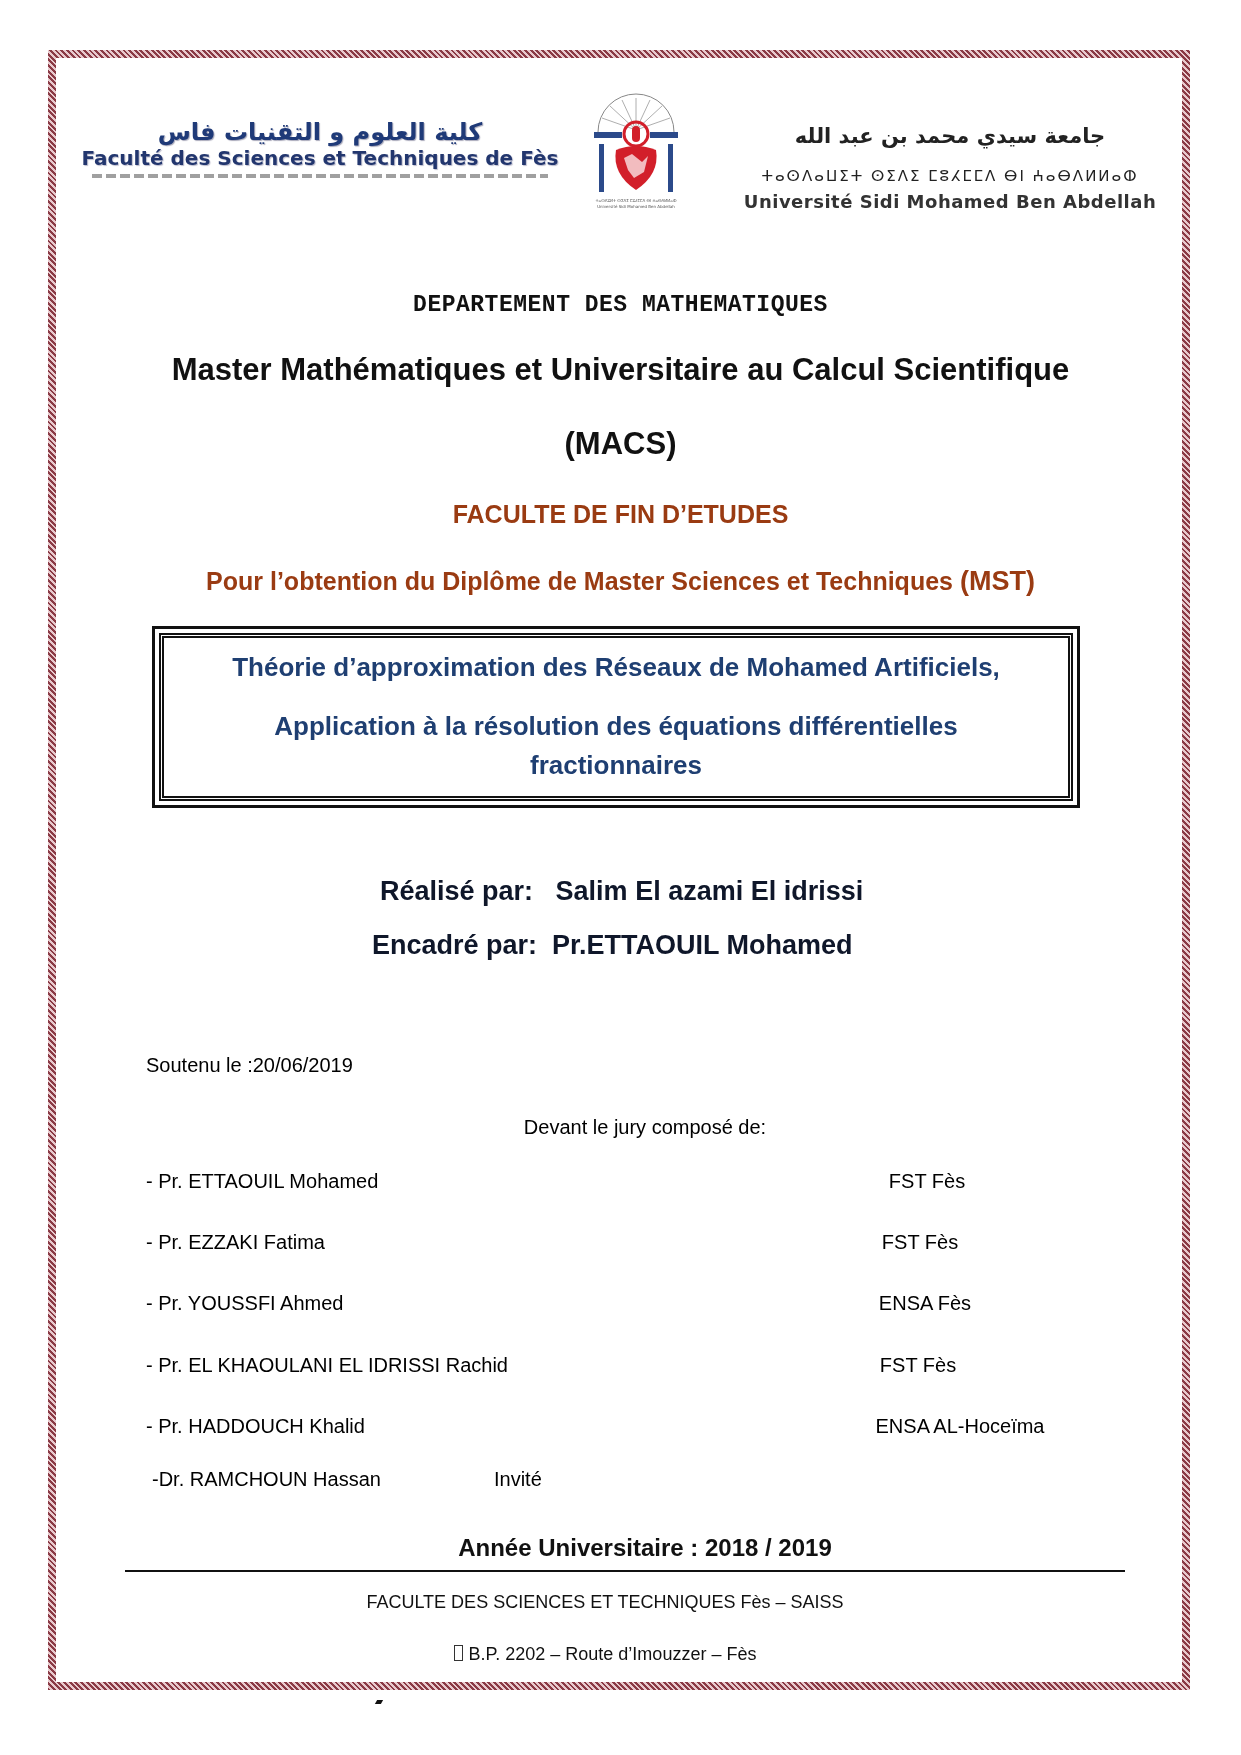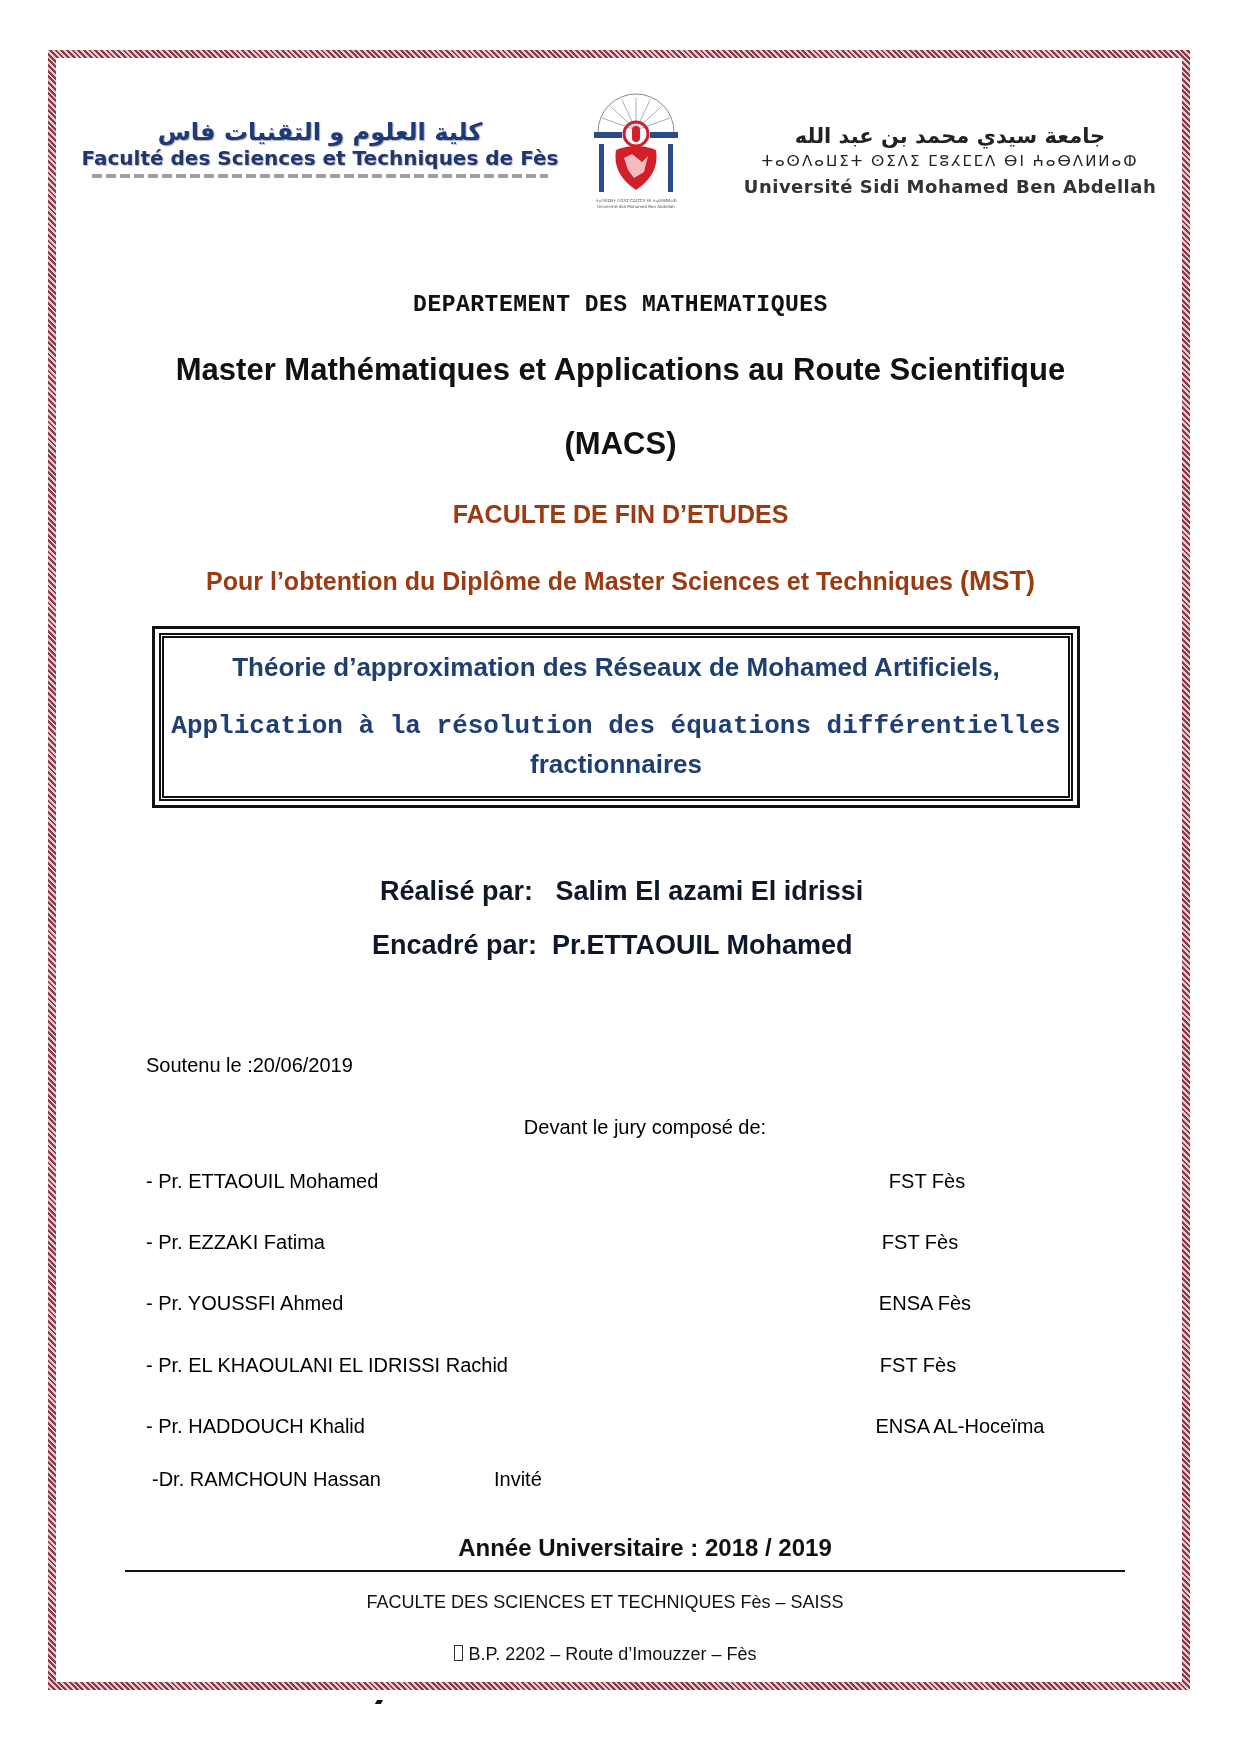--- a/index.html
+++ b/index.html
@@ -17,37 +17,37 @@
   .logo-left { left: 80px; top: 118px; width: 480px; text-align: center; color: #1f3a78; }
   .logo-left .arabic { font-family: "DejaVu Sans", sans-serif; font-size: 24px; font-weight: bold; color: #1f3a78; direction: rtl; text-shadow: 1px 1px 1px #aab; }
   .logo-left .tifinagh { font-family: "DejaVu Sans", sans-serif; font-size: 17px; letter-spacing: 2px; color: #1f3a78; margin-top: 2px; }
   .logo-left .latin { font-family: "DejaVu Sans", sans-serif; font-size: 20px; font-weight: bold; color: #22366e; text-shadow: 1px 1px 1px #bbc; margin-top: 0px; }
   .logo-left .dash { height: 4px; margin: 4px 12px 0 12px; background: repeating-linear-gradient(90deg, #777 0 10px, transparent 10px 14px); opacity: 0.7; }
 
   .emblem { left: 586px; top: 84px; width: 100px; height: 130px; }
 
   .logo-right { left: 740px; top: 124px; width: 420px; text-align: center; color: #333; }
   .logo-right .arabic { font-family: "DejaVu Sans", sans-serif; font-size: 21px; font-weight: bold; color: #222; direction: rtl; }
-  .logo-right .tifinagh { font-family: "DejaVu Sans", sans-serif; font-size: 15px; letter-spacing: 2px; color: #222; margin-top: 4px; text-align: center; }
+  .logo-right .tifinagh { font-family: "DejaVu Sans", sans-serif; font-size: 15px; letter-spacing: 2px; color: #222; margin-top: 19px; text-align: center; }
   .logo-right .latin { font-family: "DejaVu Sans", sans-serif; font-size: 18px; font-weight: bold; color: #333; margin-top: 6px; letter-spacing: 0.5px; }
 
   .dept { top: 292px; font-family: "Liberation Mono", monospace; font-weight: bold; font-size: 23px; color: #111; letter-spacing: 0.5px; }
   .master { top: 352px; font-family: "Liberation Sans", sans-serif; font-weight: bold; font-size: 31px; color: #111; }
   .macs { top: 426px; font-family: "Liberation Sans", sans-serif; font-weight: bold; font-size: 31px; color: #111; }
   .memoire { top: 500px; font-weight: bold; font-size: 25px; color: #9a3b12; }
   .pour { top: 566px; font-weight: bold; font-size: 25px; color: #9a3b12; }
   .pour .mst { font-size: 27px; }
 
   .title-box {
     left: 152px; top: 626px; width: 928px; height: 182px; box-sizing: border-box;
     border: 3px solid #111; padding: 4px;
   }
   .title-box .inner { width: 100%; height: 100%; box-sizing: border-box; border: 3px double #111; border-width: 5px; border-style: double; text-align: center; color: #1f3f72; font-weight: bold; font-size: 26px; }
   .title-box .l1 { padding-top: 14px; }
-  .title-box .l2 { padding-top: 28px; font-family: Liberation Mono, monospace; }
+  .title-box .l2 { padding-top: 28px; }
   .title-box .l3 { padding-top: 8px; }
 
   .pink { color: #0f172a; font-weight: bold; font-size: 27px; text-align: right; }
   .realise { left: 380px; top: 876px; }
   .encadre { left: 372px; top: 930px; }
 
   .brown { color: #000000; font-weight: normal; font-size: 20px; }
   .soutenu { left: 146px; top: 1054px; }
   .devant { left: 0; width: 1290px; text-align: center; top: 1116px; }
 
@@ -97,21 +97,21 @@
   </svg>
 </div>
 
 <div class="abs logo-right">
   <div class="arabic">جامعة سيدي محمد بن عبد الله</div>
   <div class="tifinagh">ⵜⴰⵙⴷⴰⵡⵉⵜ ⵙⵉⴷⵉ ⵎⵓⵃⵎⵎⴷ ⴱⵏ ⵄⴰⴱⴷⵍⵍⴰⵀ</div>
   <div class="latin">Université Sidi Mohamed Ben Abdellah</div>
 </div>
 
 <div class="abs center dept">DEPARTEMENT DES MATHEMATIQUES</div>
-<div class="abs center master">Master Mathématiques et Applications au Route Scientifique</div>
+<div class="abs center master">Master Mathématiques et Universitaire au Calcul Scientifique</div>
 <div class="abs center macs">(MACS)</div>
 <div class="abs center memoire">FACULTE DE FIN D’ETUDES</div>
 <div class="abs center pour">
   <span>Pour l’obtention du Diplôme de Master Sciences et Techniques</span>
   <span class="mst">(MST)</span>
 </div>
 
 <div class="abs title-box">
   <div class="inner">
     <div class="l1">Théorie d’approximation des Réseaux de Mohamed Artificiels,</div>

